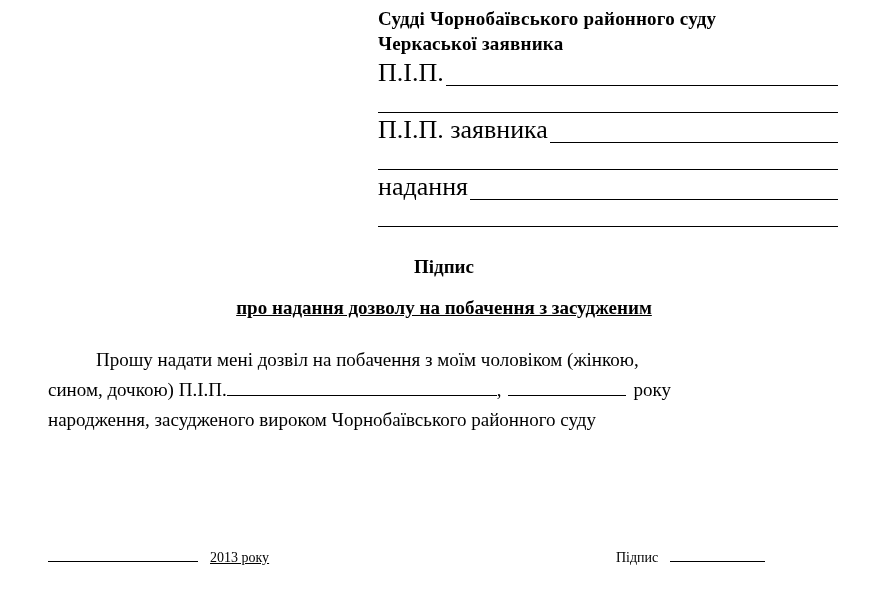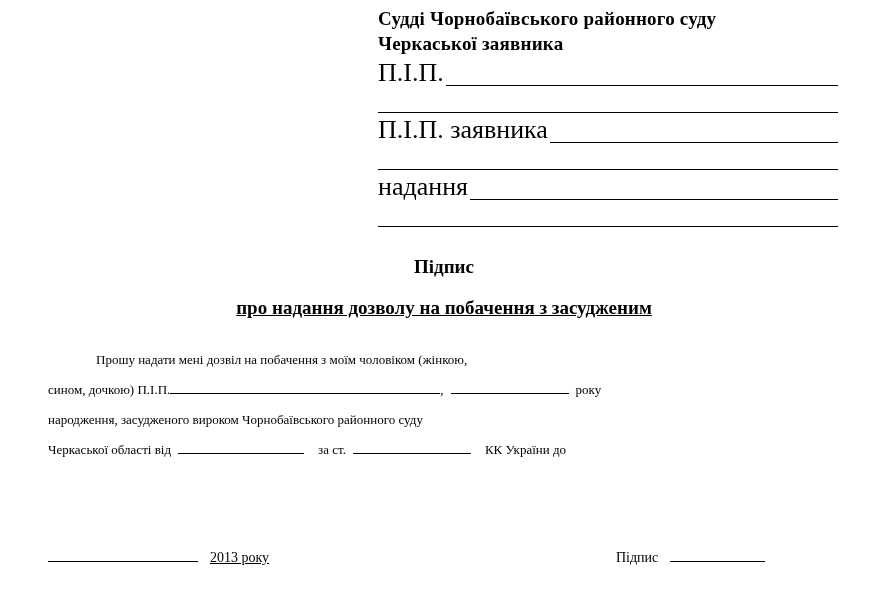--- a/index.html
+++ b/index.html
@@ -81,21 +81,21 @@
     text-decoration: underline;
     margin-top: 16px;
   }
 
   
   .body-block {
     position: absolute;
     left: 48px;
     top: 345px;
     width: 792px;
-    font-size: 13px;
+    font-size: 19px;
     line-height: 30px;
   }
   .body-line {
     display: flex;
     align-items: baseline;
     white-space: nowrap;
     height: 30px;
   }
   .indent {
     display: inline-block;
@@ -196,33 +196,20 @@
       <span class="sp"></span>
       <span class="ul ul-w2"></span>
       <span class="sp"></span>
       <span>року</span>
     </div>
 
     <div class="body-line">
       <span>народження,  засудженого  вироком  Чорнобаївського  районного  суду</span>
     </div>
 
-    <div class="body-line">
-      <span>Черкаської  області  від</span>
-      <span class="sp"></span>
-      <span class="ul ul-w3"></span>
-      <span class="sp"></span>
-        <span class="sp"></span>
-      <span>за ст.</span>
-      <span class="sp"></span>
-      <span class="ul ul-w4"></span>
-      <span class="sp"></span>
-        <span class="sp"></span>
-      <span>КК  України  до</span>
-    </div>
 
   </div>
 
   <div class="footer">
     <div class="footer-inner">
       <span class="footer-date-line"></span>
       <span class="footer-year">2013 року</span>
     </div>
     <div class="footer-sign">
       <span>Підпис</span>

